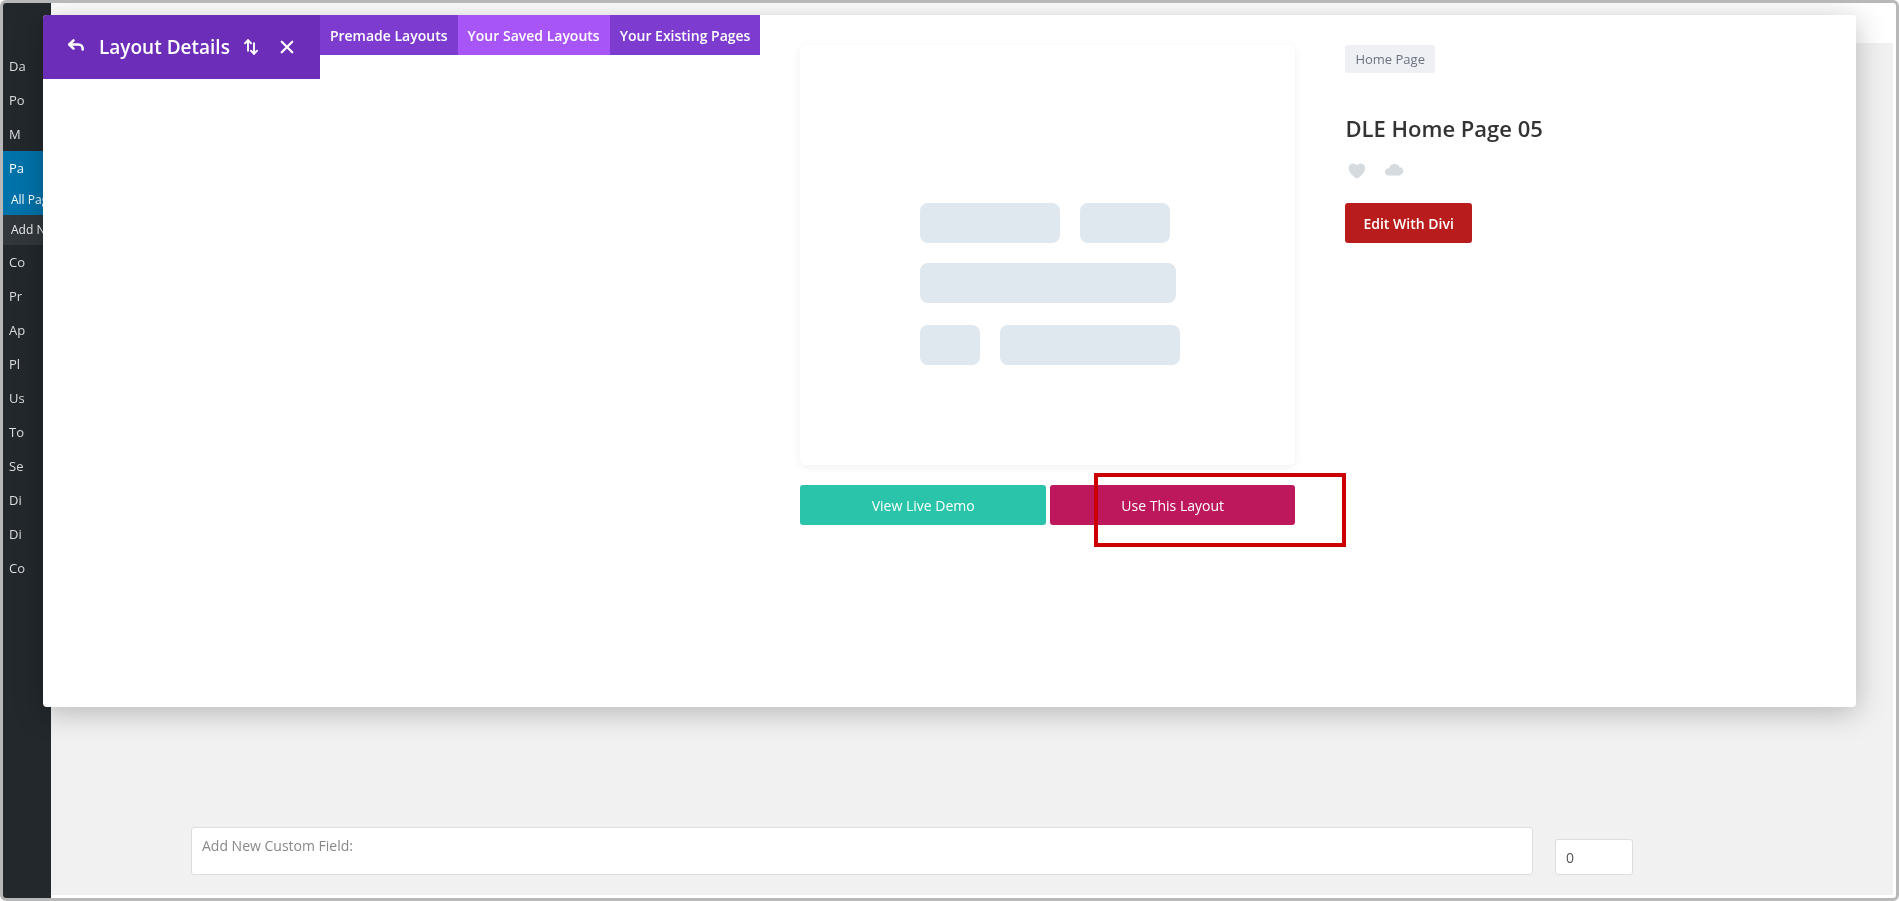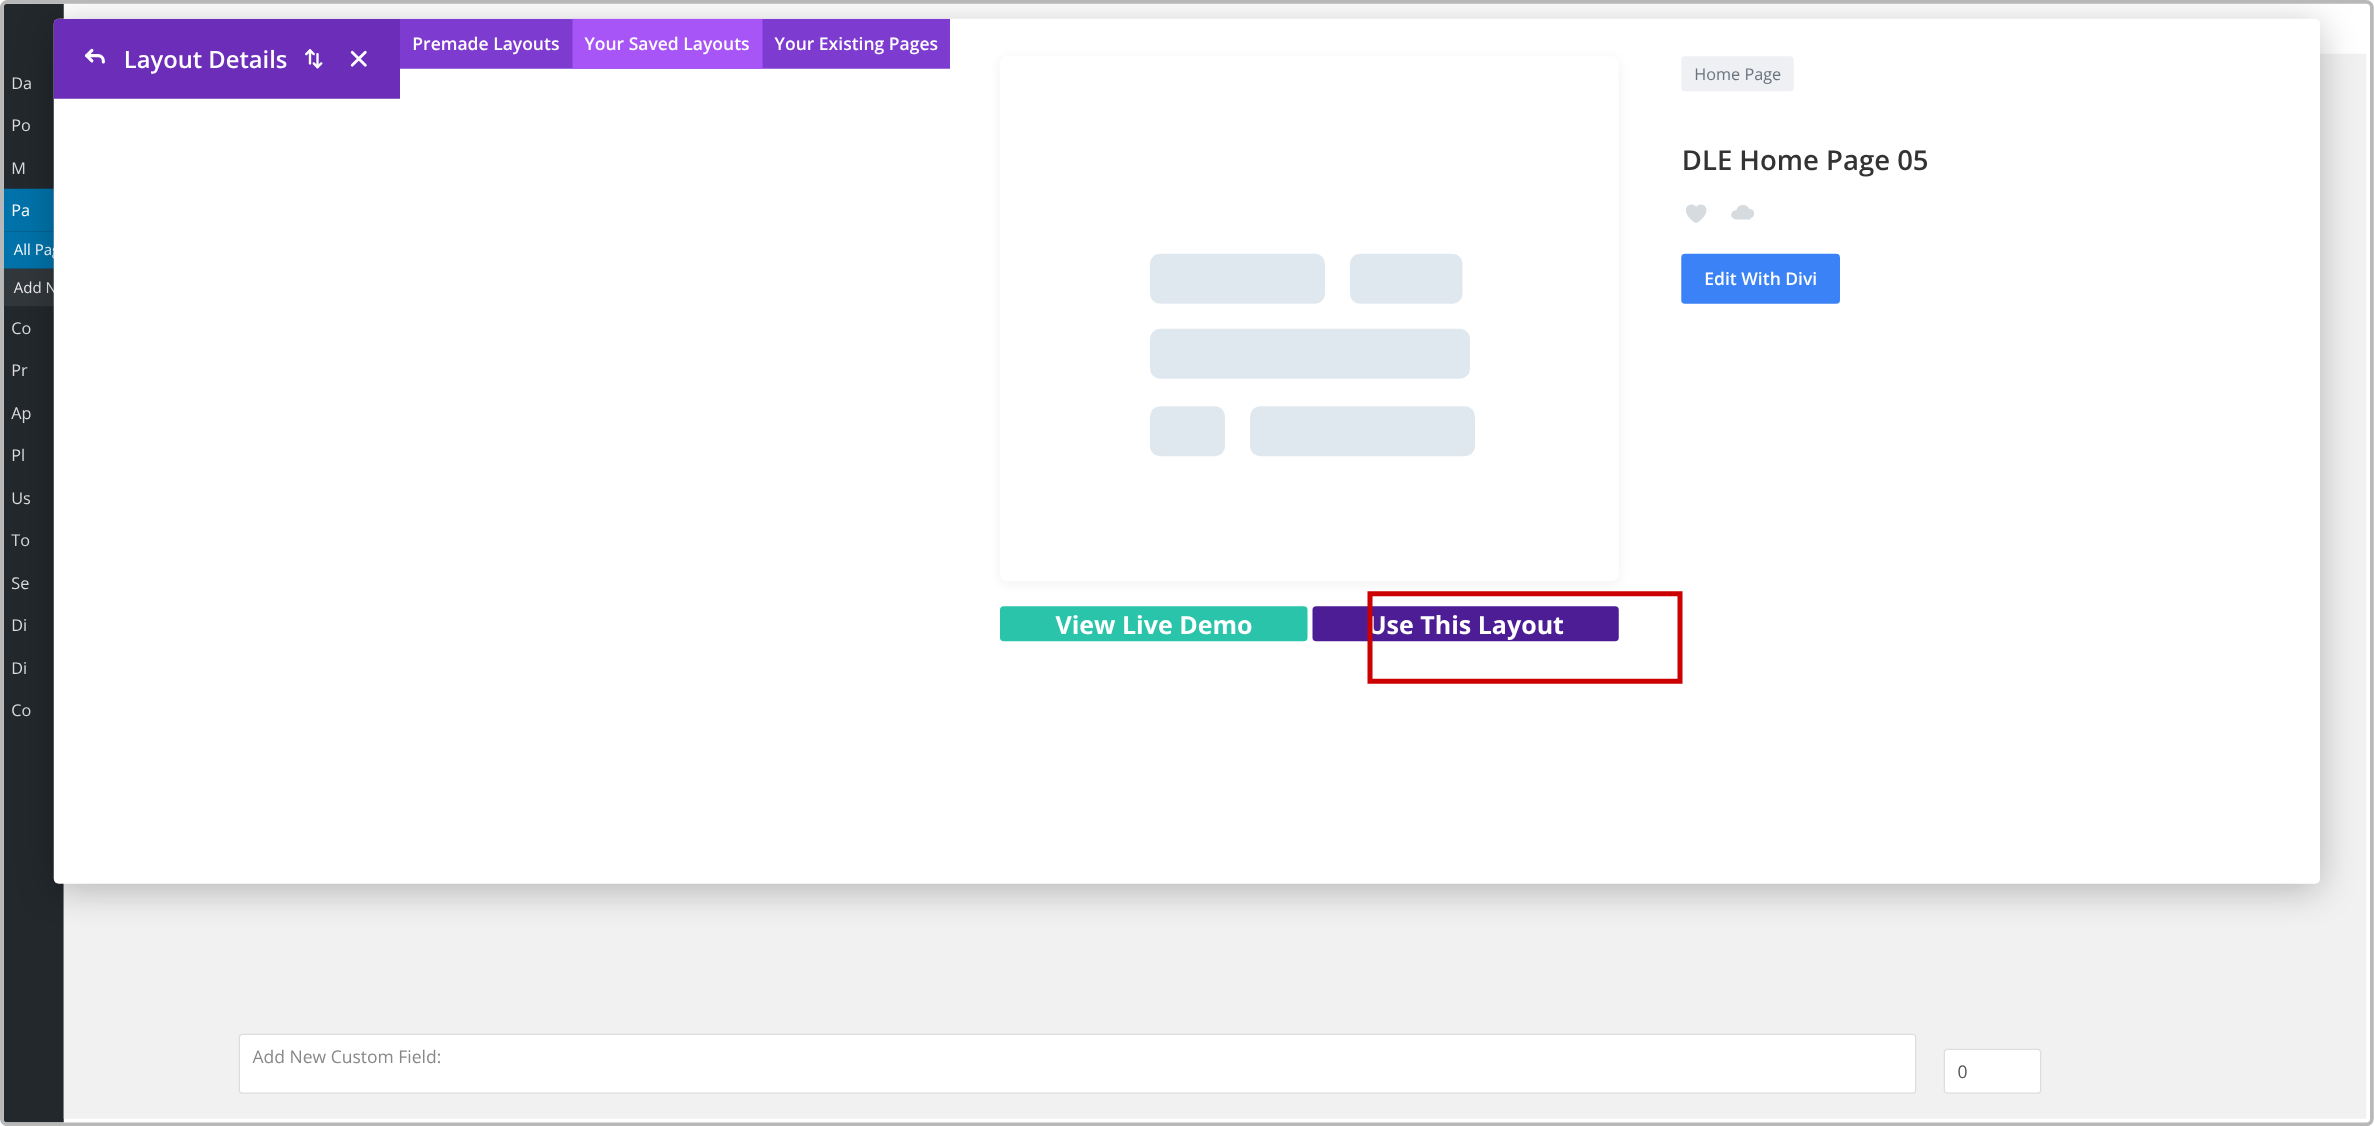--- a/index.html
+++ b/index.html
@@ -148,28 +148,28 @@
   .s2{top:158px;left:280px;width:90px;height:40px;}
   .s3{top:218px;left:120px;width:256px;height:40px;}
   .s4{top:280px;left:120px;width:60px;height:40px;}
   .s5{top:280px;left:200px;width:180px;height:40px;}
   .buttons {
     display:flex;
     margin-top:20px;
   }
   .btn {
     flex:1;
-    height:28px;
+    height:40px;
     display:flex;align-items:center;justify-content:center;
-    color:#fff;font-weight:700;font-size:20px;
+    color:#fff;font-weight:400;font-size:14px;
     cursor:pointer;
     border-radius:3px;
   }
   .btn.green{background:#29c4a9;margin-right:2px;}
-  .btn.blue{background:#4c1d95;margin-left:2px;}
+  .btn.blue{background:#be185d;margin-left:2px;}
 
   .highlight-box{
     position:absolute;
     border:4px solid #cc0000;
     width:252px;height:74px;
     left:294px; top:428px;
     pointer-events:none;
   }
 
   .details-col{
@@ -190,21 +190,21 @@
     color:#333;
     margin-top:40px;
   }
   .meta-icons{
     display:flex;gap:14px;margin-top:16px;
   }
   .meta-icons span{color:#ccd2d9;}
   .edit-btn{
     display:inline-flex;
     align-items:center;
-    background:#3b82f6;
+    background:#b91c1c;
     color:#fff;
     font-weight:600;
     font-size:14px;
     padding:16px 18px;
     height:40px;
     border-radius:3px;
     margin-top:22px;
     cursor:pointer;
   }
 

